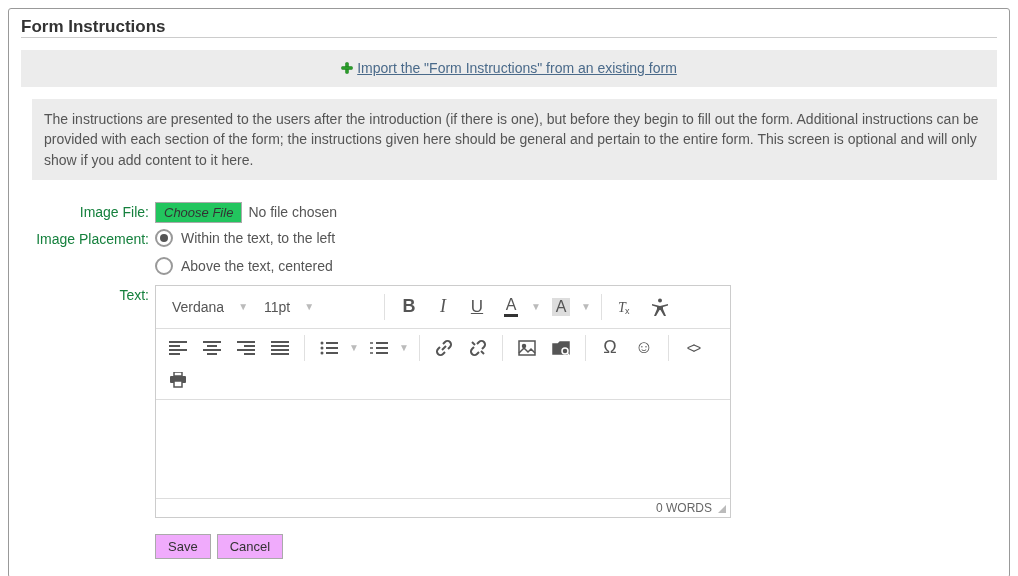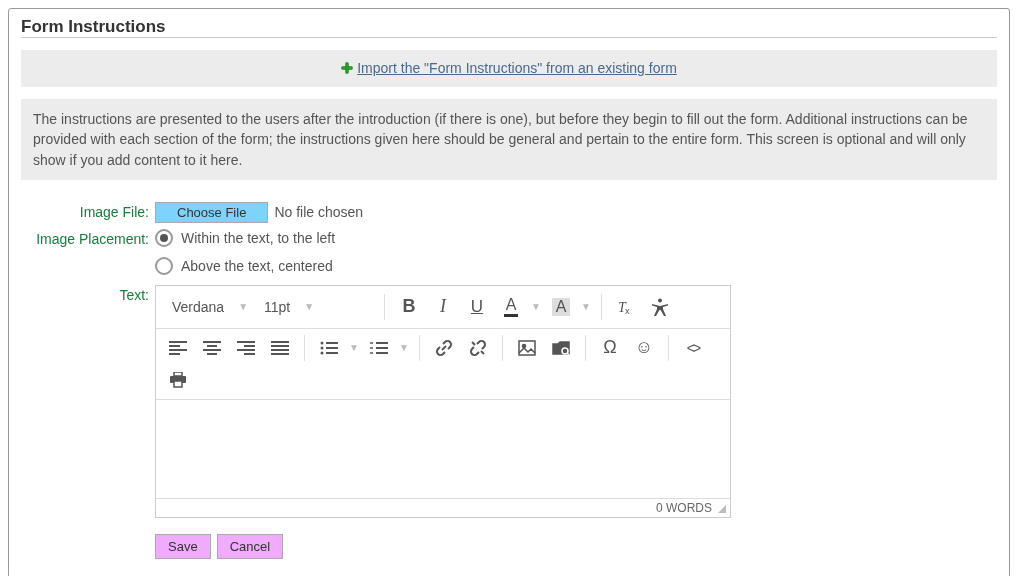--- a/index.html
+++ b/index.html
@@ -45,20 +45,21 @@
       width: 12px;
       height: 12px;
     }
     .plus-icon svg { display:block; }
     .description-box {
       background: #ececec;
       padding: 10px 12px;
       color: #555;
       margin-bottom: 22px;
       line-height: 1.45;
+      margin-left: 11px;
     }
     .form-area {
       padding: 0 4px;
     }
     .form-row {
       display: flex;
       align-items: flex-start;
       margin-bottom: 6px;
     }
     .form-label {
@@ -69,25 +70,26 @@
       padding-top: 2px;
     }
     .form-control {
       flex: 1;
       display: flex;
       align-items: center;
       gap: 6px;
     }
     .file-button {
       border: 1px solid #aaa;
-      background: #7dd3fc;
-      padding: 2px 21px;
+      background: #22c55e;
+      padding: 2px 8px;
       cursor: pointer;
       font-size: 13px;
       color: #333;
+      font-style: italic;
     }
     .radio-stack {
       display: flex;
       flex-direction: column;
       gap: 10px;
     }
     .radio-option {
       display: flex;
       align-items: center;
       gap: 8px;

